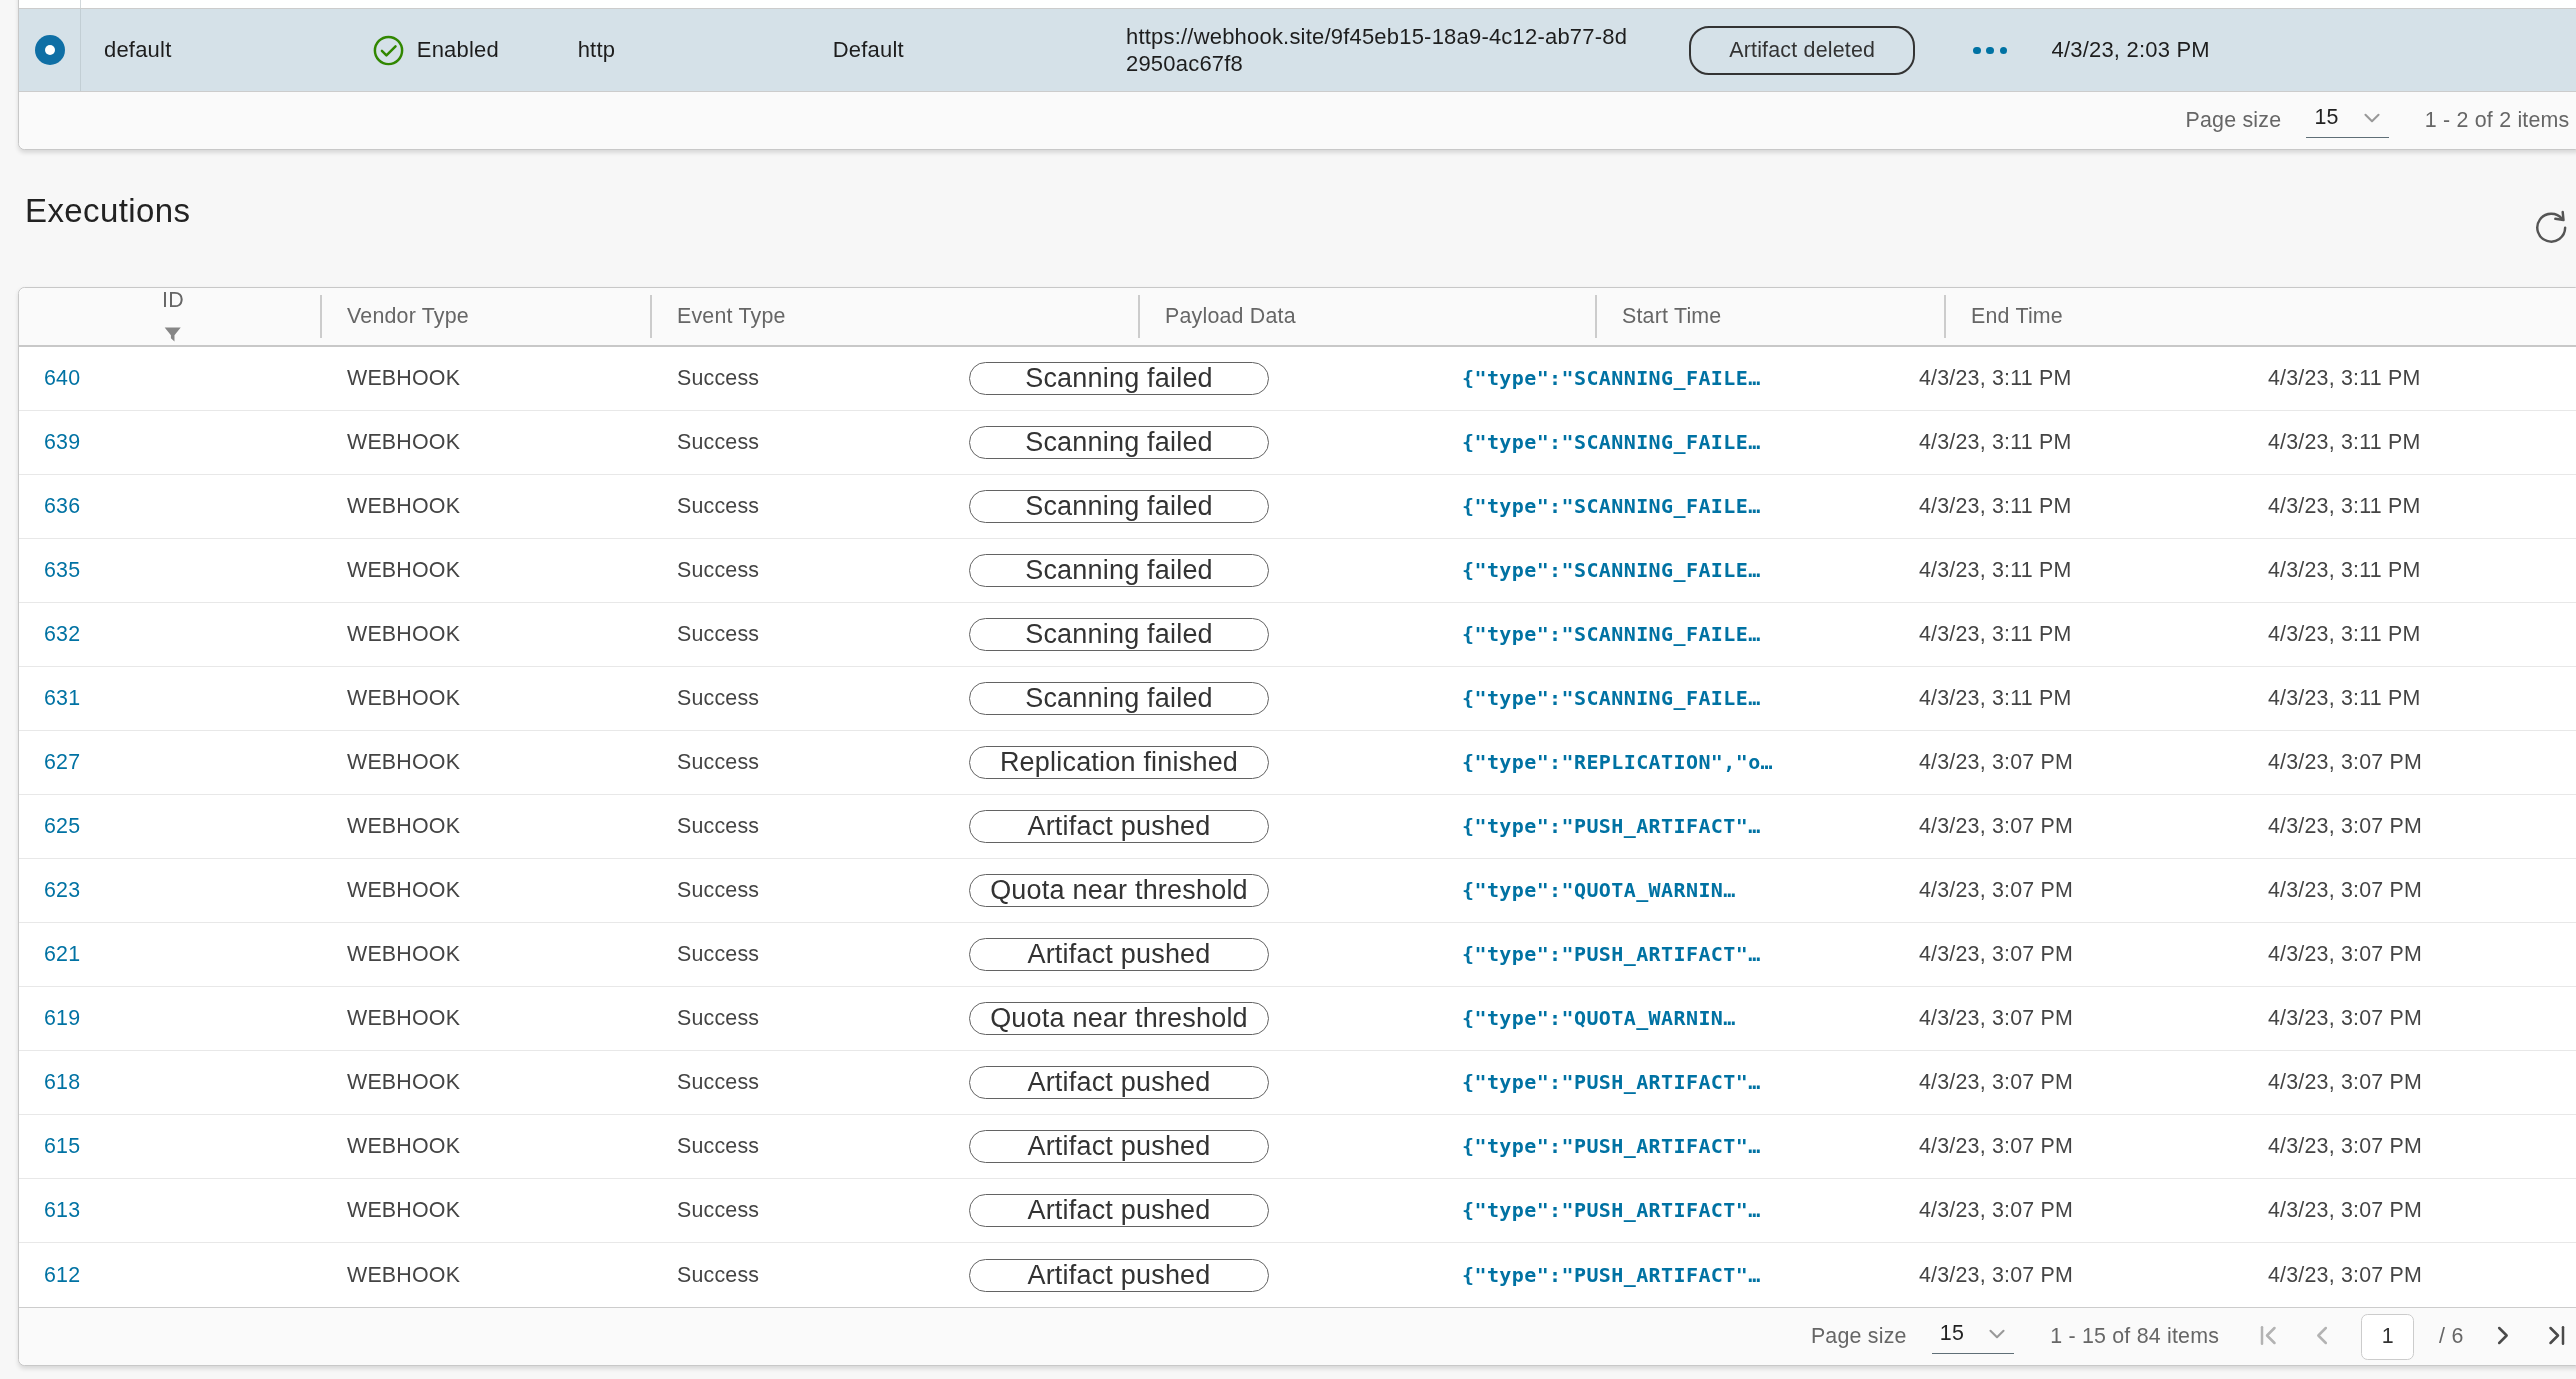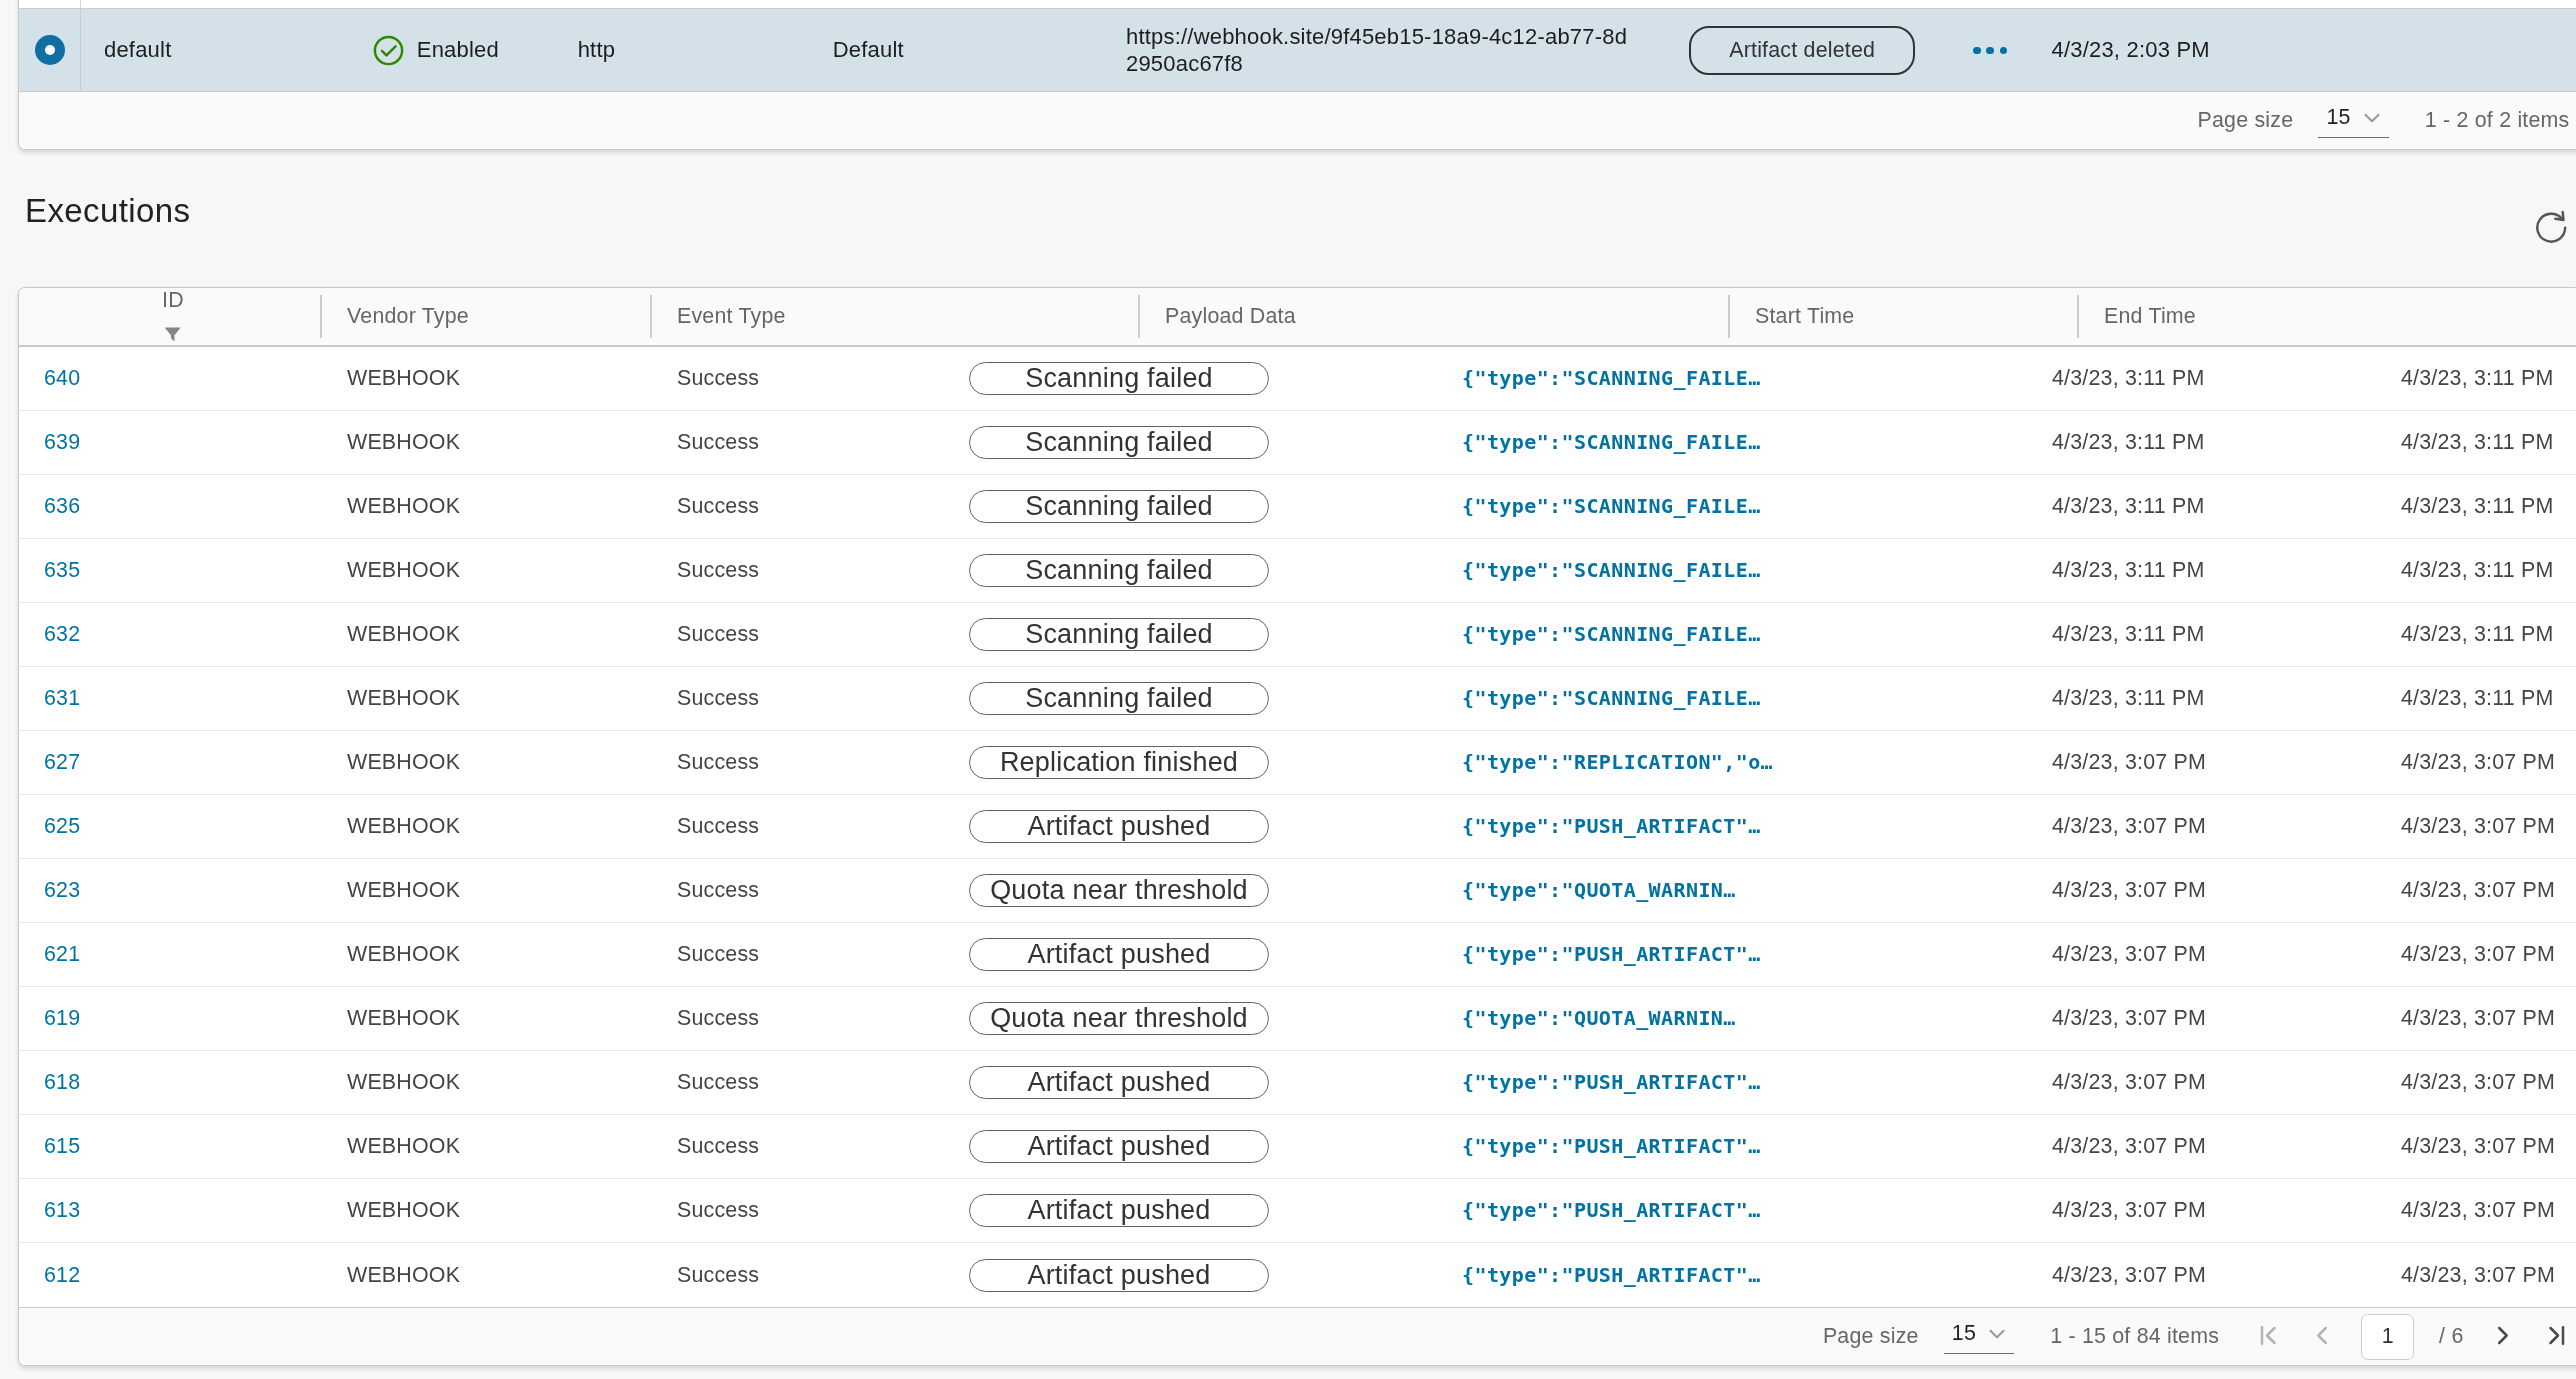--- a/index.html
+++ b/index.html
@@ -52,21 +52,21 @@
   .ellipsis-icon i { width:7.4px; height:7.4px; border-radius:50%; background:#0072a3; display:block; }
 
   .grid-footer {
     height:58px; background:#fafafa; border-top:1.6px solid #ccc;
     display:flex; align-items:center; justify-content:flex-end;
     padding-right:11.5px; font-size:21.4px; color:#666;
     border-radius:0 0 6.6px 6.6px;
   }
   .page-size-label { margin-right:25px; }
   .page-size-select {
-    display:inline-flex; align-items:center; gap:12px;
+    display:inline-flex; align-items:center; gap:24px;
     padding:1.6px 8.2px 6.6px 8.2px; border-bottom:1.6px solid #5f6f77; color:#222; cursor:pointer;
   }
   .items-range { margin-left:36px; }
 
   
   #exec-title { position:absolute; left:25px; top:192px; font-size:33px; font-weight:300; color:#222; letter-spacing:0.4px; }
   #refresh-btn { position:absolute; left:2530px; top:208px; width:40px; height:40px; cursor:pointer; background:none; border:none; }
 
   #exec-card { top:287px; }
   .thead {
@@ -74,21 +74,21 @@
     border-bottom:2.5px solid #c8c8c8; font-size:21.4px; color:#666;
     border-radius:6.6px 6.6px 0 0;
   }
   .th { position:relative; height:100%; display:flex; align-items:center; padding-left:25px; }
   .th::after { content:""; position:absolute; right:0; top:6.6px; bottom:6.6px; width:1.6px; background:#ccc; }
   .th:last-child::after { display:none; }
   .th-id { justify-content:space-between; padding-right:20px;flex-direction:column; }
   .funnel-icon { width:21.4px; height:21.4px; cursor:pointer; }
 
   .c1{width:303px;} .c2{width:330px;} .c3{width:297px;} .c4{width:488px;}
-  .c5{width:590px;} .c6{width:349px;} .c7{flex:1;}
+  .c5{width:457px;} .c6{width:349px;} .c7{flex:1;}
 
   .tr {
     display:flex; align-items:center; height:64px; background:#fff;
     border-bottom:1.6px solid #e8e8e8; font-size:21.4px; color:#444;
   }
   .tr:last-child { border-bottom:none; }
   .td { padding-left:25px; white-space:nowrap; overflow:hidden; }
   .td-event { padding-left:20px; }
   a.id-link { color:#0072a3; text-decoration:none; cursor:pointer; }
   a.payload-link {

